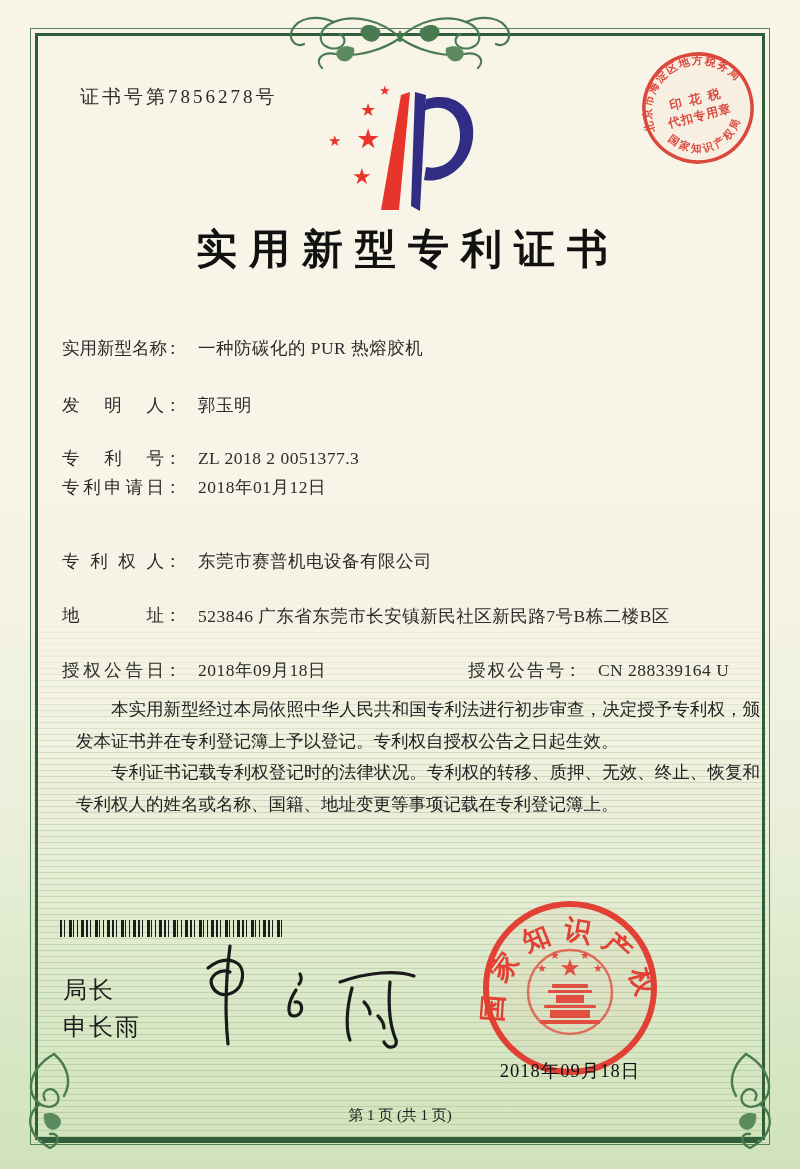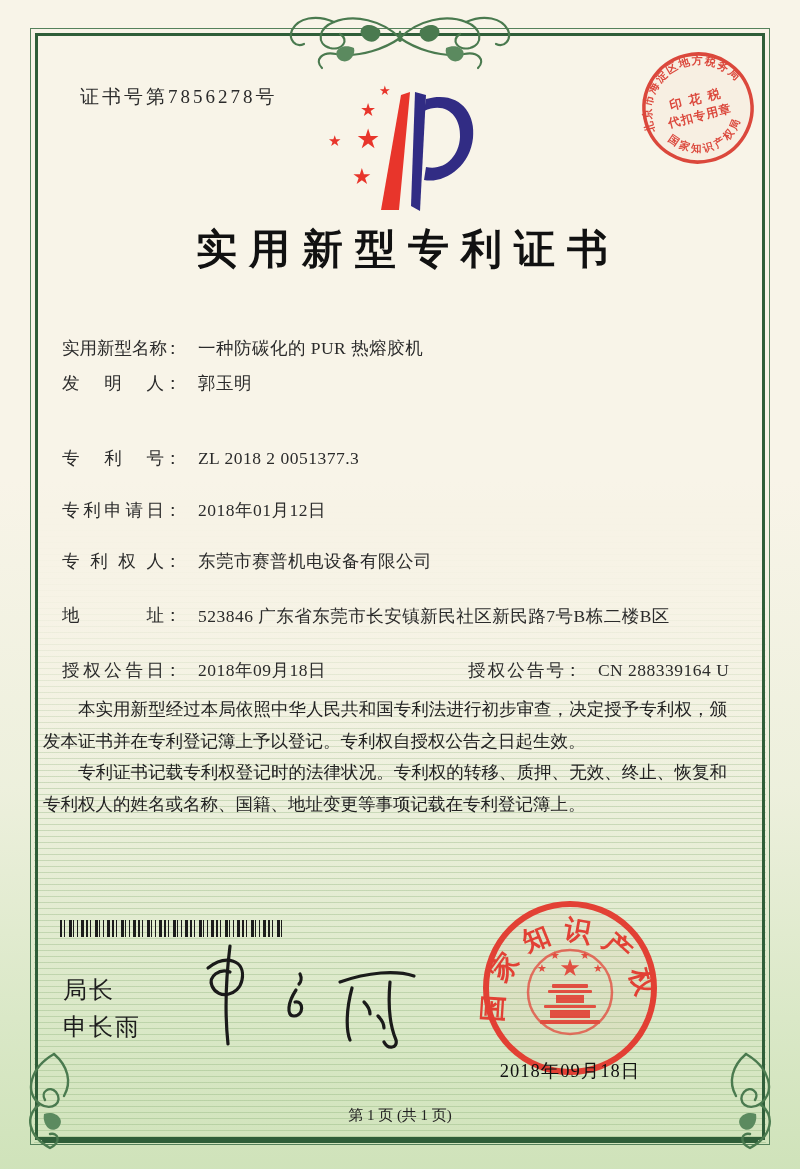--- a/index.html
+++ b/index.html
@@ -46,21 +46,21 @@
   
   .fields { position:absolute; left:62px; top:0; width:680px; z-index:3; font-size:17.5px; }
   .frow { position:absolute; left:0; white-space:nowrap; }
   .flabel { display:inline-block; width:102px; text-align:justify; text-align-last:justify; vertical-align:top; }
   .fvalue { margin-left:12px; letter-spacing:.5px; }
   .fvalue-wrap { display:inline-block; width:556px; white-space:normal; vertical-align:top; line-height:27px; }
   .frow-grant-no { position:absolute; left:406px; top:0; }
   .frow-grant-no .flabel { width:96px; }
 
   
-  .body-text { position:absolute; left:43px; top:694px; width:684px; z-index:3;
+  .body-text { position:absolute; left:76px; top:694px; width:684px; z-index:3;
     font-size:17.5px; line-height:31.5px; text-align:justify; color:#222; }
   .body-text p { text-indent:2em; }
 
   
   .barcode { position:absolute; left:60px; top:920px; width:224px; height:17px; z-index:3;
     background:repeating-linear-gradient(90deg,
       #1c1c1c 0 2px, transparent 2px 4px,
       #1c1c1c 4px 5px, transparent 5px 9px,
       #1c1c1c 9px 12px, transparent 12px 13px,
       #1c1c1c 13px 14px, transparent 14px 17px,
@@ -163,31 +163,31 @@
 
   <div class="title">实用新型专利证书</div>
 
   <div class="fields">
 
     <div class="frow" style="top:336px">
       <span class="flabel">实用新型名称</span><span>：</span>
       <span class="fvalue">一种防碳化的 PUR 热熔胶机</span>
     </div>
 
-    <div class="frow" style="top:371px">
+    <div class="frow" style="top:393px">
       <span class="flabel">发明人</span><span>：</span>
       <span class="fvalue">郭玉明</span>
     </div>
 
     <div class="frow" style="top:446px">
       <span class="flabel">专利号</span><span>：</span>
       <span class="fvalue">ZL 2018 2 0051377.3</span>
     </div>
 
-    <div class="frow" style="top:498px">
+    <div class="frow" style="top:475px">
       <span class="flabel">专利申请日</span><span>：</span>
       <span class="fvalue">2018年01月12日</span>
     </div>
 
     <div class="frow" style="top:549px">
       <span class="flabel">专利权人</span><span>：</span>
       <span class="fvalue">东莞市赛普机电设备有限公司</span>
     </div>
 
     <div class="frow" style="top:603px">

